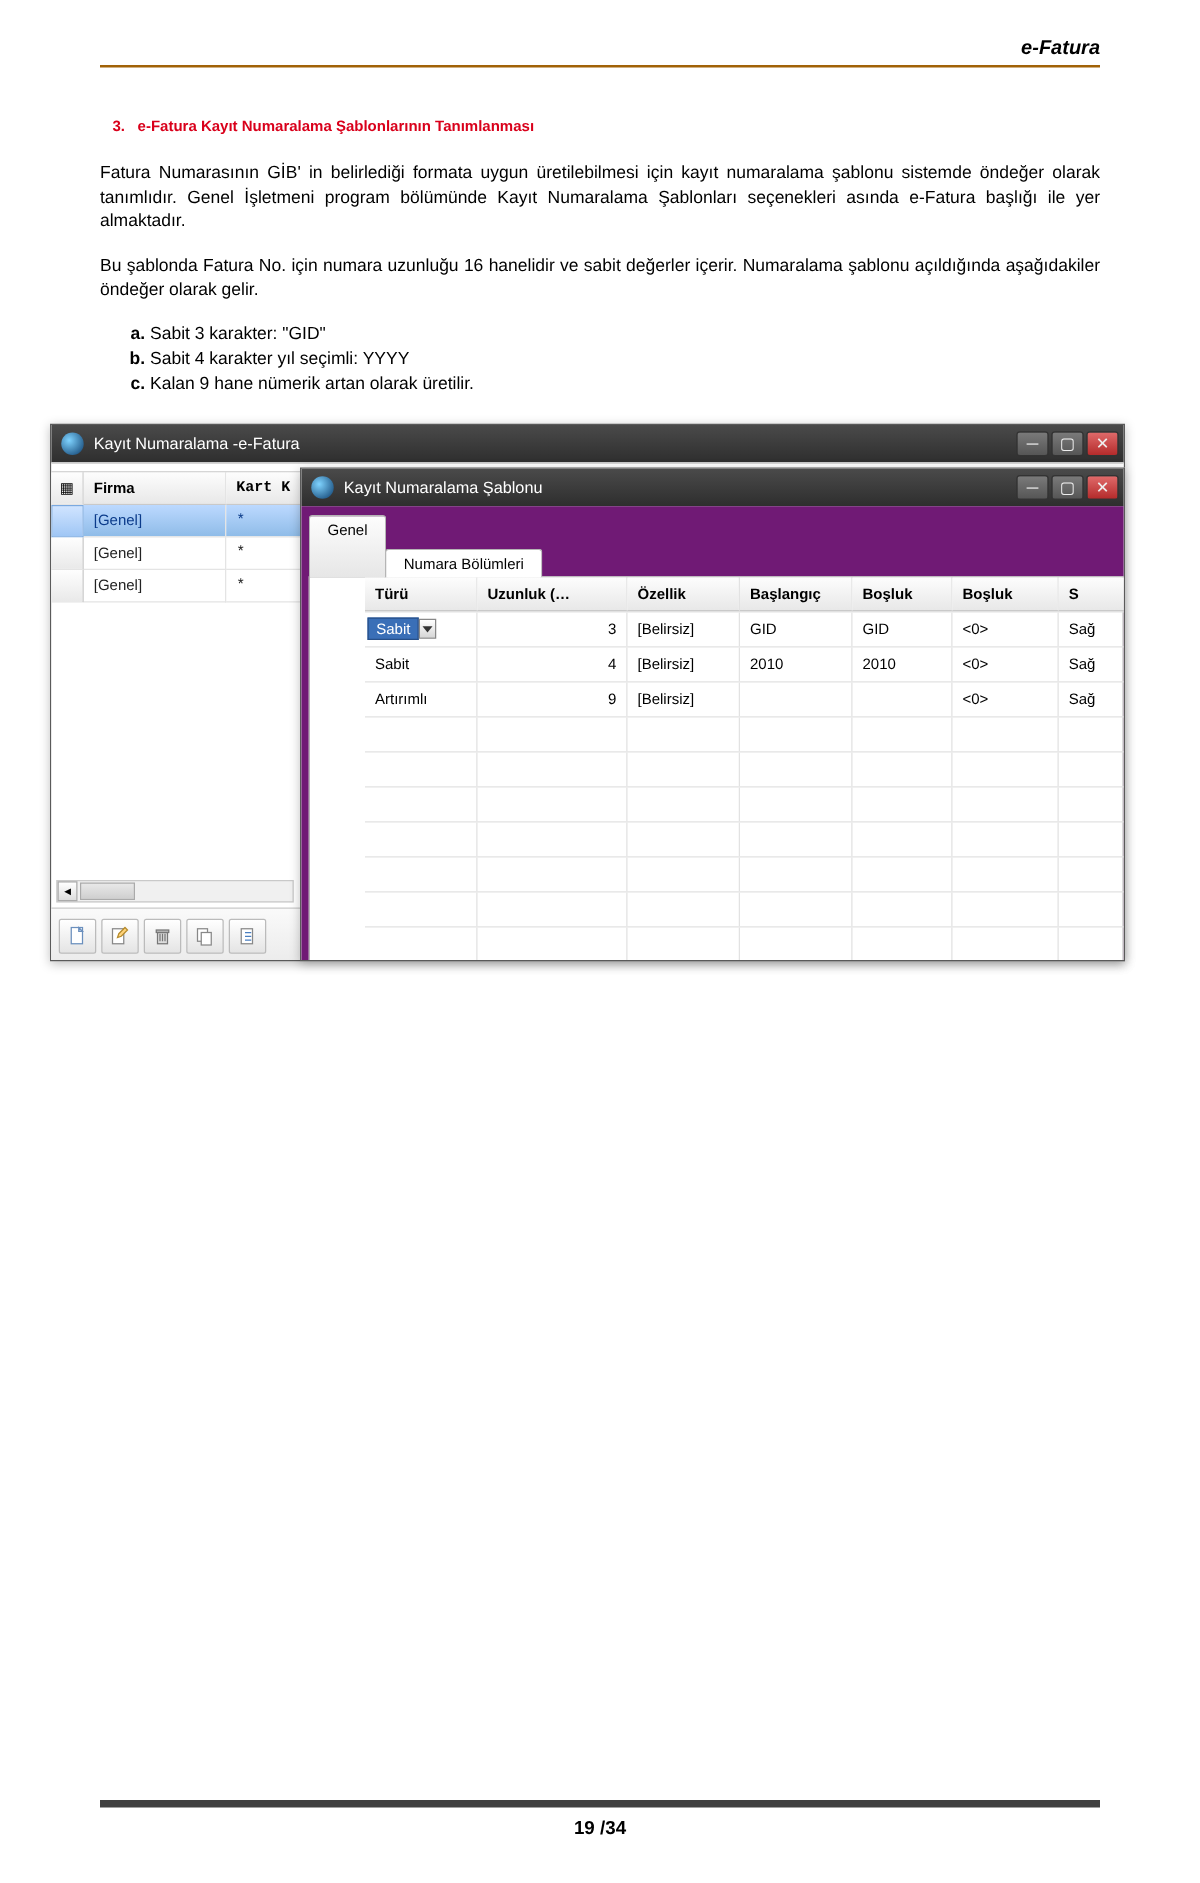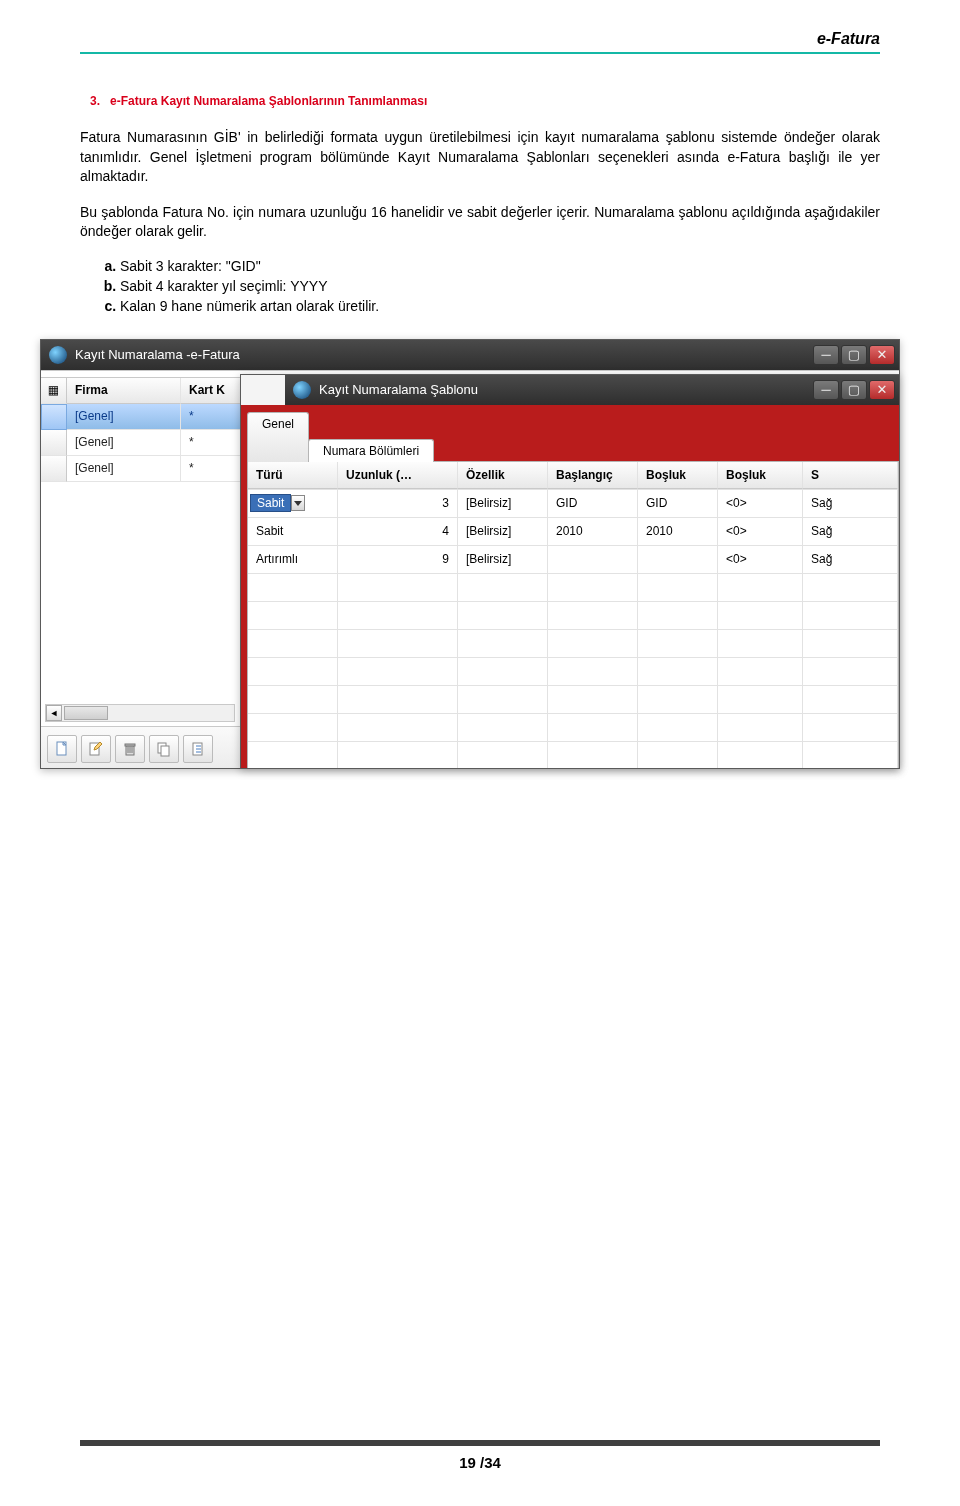--- a/index.html
+++ b/index.html
@@ -16,21 +16,21 @@
     width: 960px;
     min-height: 1506px;
     padding: 30px 80px 50px 80px;
   }
   .doc-header {
     text-align: right;
     font-style: italic;
     font-weight: bold;
     font-size: 16px;
     padding-bottom: 4px;
-    border-bottom: 2px solid #14b8a6;
+    border-bottom: 2px solid #a16207;
     margin-bottom: 40px;
   }
   h3.section {
     color: #d9001b;
     font-weight: bold;
     font-size: 12px;
     margin: 10px 0 20px 10px;
   }
   p.body {
     text-align: justify;
@@ -62,21 +62,20 @@
   .win.outer {
     left: 0; top: 0;
     width: 860px; height: 430px;
     overflow: hidden;
   }
   .win.inner {
     left: 200px; top: 35px;
     width: 660px; height: 395px;
     overflow: hidden;
     z-index: 10;
-    padding-left: 44px;
   }
   .titlebar {
     height: 30px;
     background: linear-gradient(#4a4a4a, #2e2e2e);
     color: #fff;
     display: flex;
     align-items: center;
     padding: 0 4px 0 8px;
     font-size: 13px;
   }
@@ -129,21 +128,21 @@
     border-bottom: 1px solid #e4e4e4;
     height:100%; display:flex; align-items:center;
     white-space:nowrap; overflow:hidden;
   }
   .ogh {
     font-weight: bold;
     background: linear-gradient(#fdfdfd,#e8e8e8);
     border-bottom: 1px solid #c9c9c9;
   }
   .ogcell.c1 { width: 114px; }
-  .ogcell.c2 { width: 70px; }
+  .ogcell.c2 { width: 70px; font-family: Liberation Mono, monospace; }
   .ogrow.selected .ogcell {
     background: linear-gradient(#bcd9ff,#8fbce8);
   }
   .ogrow.selected .ogcell:first-of-type { color: #083a7a; }
   .og-value { color:#0b3b8a; }
   .og-value.plain { color:#222; }
 
   .outer-footer {
     position: absolute; left:0; bottom:0; right:0;
     height: 42px;
@@ -174,21 +173,21 @@
     border: 1px solid #bbb;
     border-radius: 2px;
     background: linear-gradient(#ffffff,#e4e4e4);
     display:flex;align-items:center;justify-content:center;
   }
 
   
   .inner-body {
     position:absolute;
     top:30px; left:0; right:0; bottom:0;
-    background:#b91c1c;
+    background:#701a75;
     padding: 6px 0 0 6px;
   }
   .tabs {
     display:flex;
     gap:-1px;
   }
   .tab {
     padding: 4px 14px;
     border: 1px solid #b5b5b5;
     border-bottom: none;
@@ -204,20 +203,21 @@
     margin-top:27px;
   }
   .tab + .tab { margin-left: -1px; }
   .tab-panel {
     border: 1px solid #b5b5b5;
     background:#fff;
     min-height: 330px;
   }
   .grid2 {
     width:100%;
+    margin-left:44px;
   }
   .g2row {
     display:flex;
     height:28px;
     border-bottom:1px solid #e2e2e2;
     align-items:stretch;
   }
   .g2cell {
     padding:0 8px;
     border-right:1px solid #e2e2e2;

